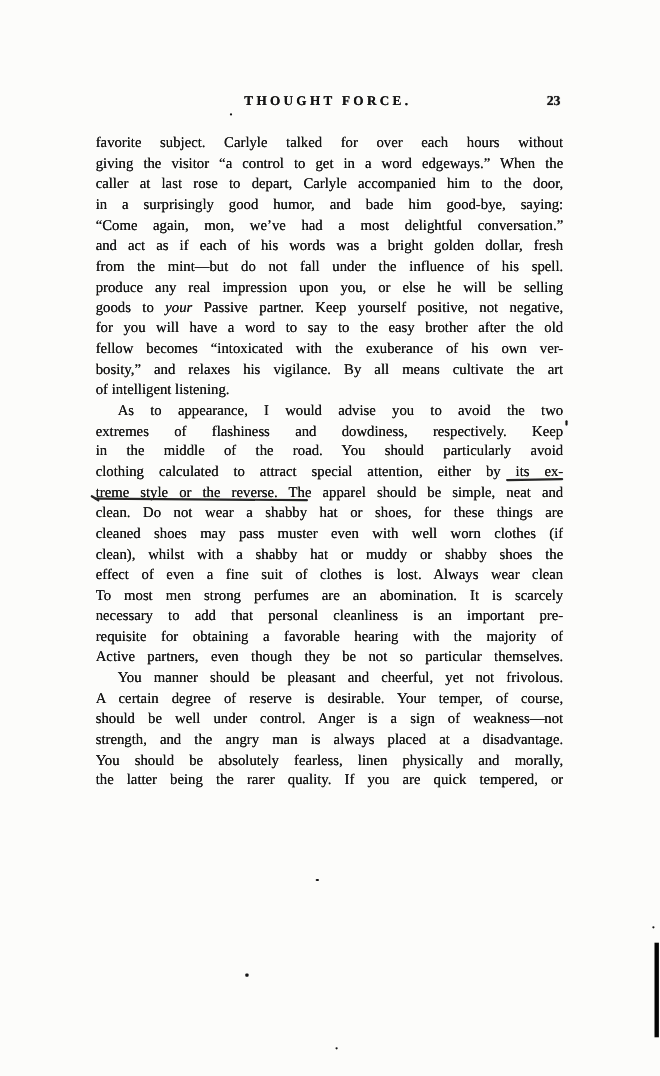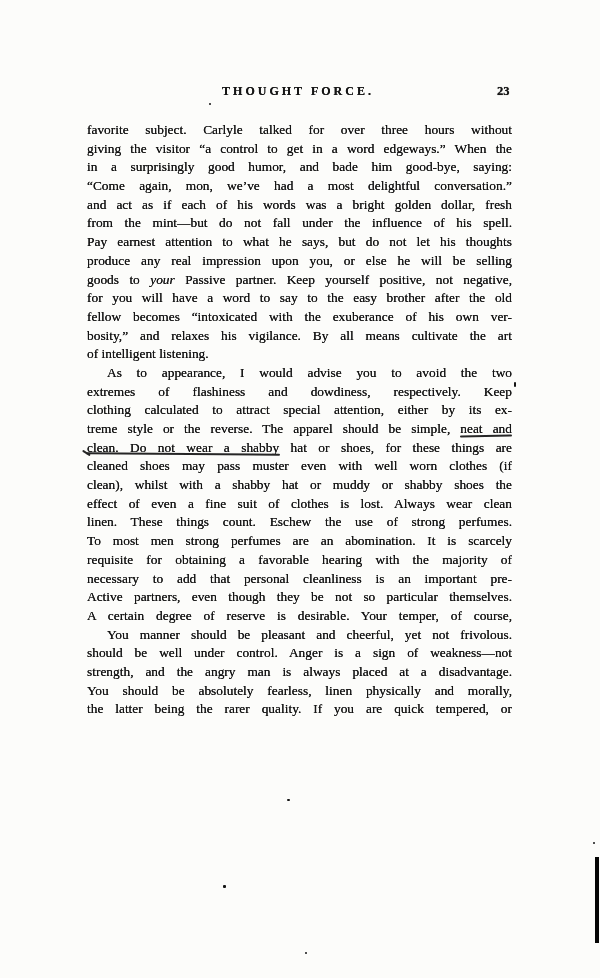--- a/index.html
+++ b/index.html
@@ -65,48 +65,48 @@
     background: #050505;
   }
 </style>
 </head>
 <body>
 
 <div class="book-page">
   <div class="running-head">THOUGHT FORCE.</div>
   <div class="page-number">23</div>
   <div class="text-block">
-      <div class="line">favorite subject.  Carlyle talked for over three hours without</div>
+      <div class="line">favorite subject.  Carlyle talked for over each hours without</div>
       <div class="line">giving the visitor “a control to get in a word edgeways.”  When the</div>
+      <div class="line">caller at last rose to depart, Carlyle accompanied him to the door,</div>
       <div class="line">in a surprisingly good humor, and bade him good-bye, saying:</div>
       <div class="line">“Come again, mon, we’ve had a most delightful conversation.”</div>
       <div class="line">and act as if each of his words was a bright golden dollar, fresh</div>
       <div class="line">from the mint—but do not fall under the influence of his spell.</div>
-      <div class="line">Pay earnest attention to what he says, but do not let his thoughts</div>
       <div class="line">produce any real impression upon you, or else he will be selling</div>
       <div class="line"><span class="">goods to </span><span class="italic">your</span><span class=""> Passive partner.  Keep yourself positive, not negative,</span></div>
       <div class="line">for you will have a word to say to the easy brother after the old</div>
       <div class="line">fellow becomes “intoxicated with the exuberance of his own ver-</div>
       <div class="line">bosity,” and relaxes his vigilance.  By all means cultivate the art</div>
       <div class="line endpara">of intelligent listening.</div>
       <div class="line indent">As to appearance, I would advise you to avoid the two</div>
       <div class="line">extremes of flashiness and dowdiness, respectively.  Keep</div>
+      <div class="line">in the middle of the road.  You should particularly avoid</div>
       <div class="line">clothing calculated to attract special attention, either by its ex-</div>
       <div class="line">treme style or the reverse.  The apparel should be simple, neat and</div>
       <div class="line">clean.  Do not wear a shabby hat or shoes, for these things are</div>
       <div class="line">cleaned shoes may pass muster even with well worn clothes (if</div>
       <div class="line">clean), whilst with a shabby hat or muddy or shabby shoes the</div>
       <div class="line">effect of even a fine suit of clothes is lost.  Always wear clean</div>
-      <div class="line">linen.  These things count.  Eschew the use of strong perfumes.</div>
       <div class="line">To most men strong perfumes are an abomination.  It is scarcely</div>
+      <div class="line">necessary to add that personal cleanliness is an important pre-</div>
       <div class="line">requisite for obtaining a favorable hearing with the majority of</div>
-      <div class="line">necessary to add that personal cleanliness is an important pre-</div>
       <div class="line">Active partners, even though they be not so particular themselves.</div>
+      <div class="line indent">You manner should be pleasant and cheerful, yet not frivolous.</div>
       <div class="line">A certain degree of reserve is desirable.  Your temper, of course,</div>
-      <div class="line indent">You manner should be pleasant and cheerful, yet not frivolous.</div>
       <div class="line">should be well under control.  Anger is a sign of weakness—not</div>
       <div class="line">strength, and the angry man is always placed at a disadvantage.</div>
       <div class="line">You should be absolutely fearless, linen physically and morally,</div>
       <div class="line">the latter being the rarer quality.  If you are quick tempered, or</div>
     </div>
 <div class="pen-line" style="left: 460px; top: 435px; width: 52px; height: 1.8px; transform: rotate(-1deg);"></div>
     <div class="pen-line" style="left: 86px; top: 453px; width: 194px; height: 1.8px; transform: rotate(0.4deg);"></div>
     <div class="pen-line" style="left: 82px; top: 452px; width: 9px; height: 1.6px; transform: rotate(32deg);"></div>
     <div class="artifact-dot" style="left: 209px; top: 103px; width: 2px; height: 2px;"></div>
     <div class="artifact-tick" style="left: 514px; top: 382px; width: 2px; height: 5px;"></div>

